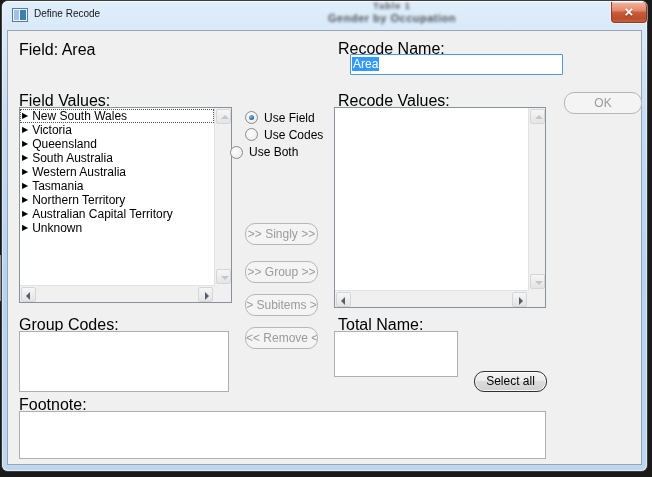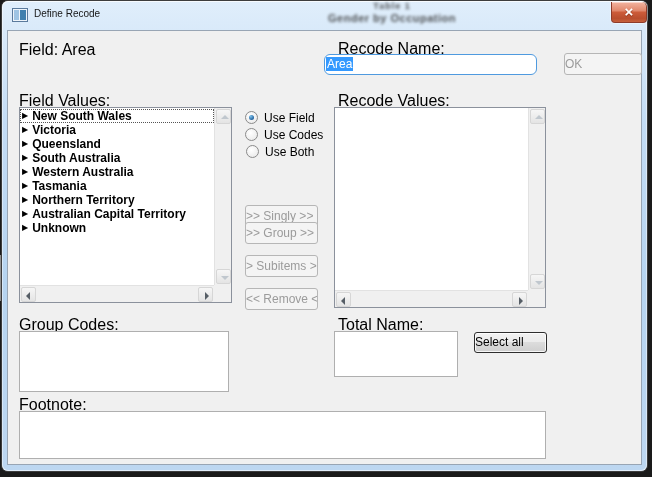--- a/index.html
+++ b/index.html
@@ -29,42 +29,42 @@
                text-align:center; cursor:default; }
   .close-btn span { color:#fff; font-weight:bold; font-size:15px; line-height:19px; text-shadow:0 1px 1px rgba(90,20,0,.5); }
 
   
   .content { position:absolute; left:5px; top:29px; width:635px; height:435px;
              background:#f0f0f0; border:1px solid #98a5b4; font-size:12px; color:#000; }
 
   .lbl { position:absolute; font-size:16px; color:#000; white-space:nowrap; }
 
   
-  .win-btn { position:absolute; font-size:12px; color:#000; 
-             border:1px solid #707070; border-radius:3px;
+  .win-btn { position:absolute; font-size:12px; color:#000; text-align:center;
+             border:1px solid #707070; border-radius:10px;
              background:linear-gradient(180deg,#f2f2f2 0%,#ebebeb 49%,#dcdcdc 50%,#cfcfcf 100%);
-             box-shadow:inset 0 0 0 1px rgba(255,255,255,.8); overflow:hidden; white-space:nowrap; cursor:default; }
+             box-shadow:inset 0 0 0 1px rgba(255,255,255,.8); overflow:hidden; white-space:nowrap; cursor:default;margin-top:39px; }
   .win-btn.default { border-color:#2e2e2e; }
   .win-btn.disabled { background:#f4f4f4; border-color:#b6b6b6; box-shadow:none; color:#9b9b9b; }
 
   
   .radio-row { position:absolute; display:flex; align-items:center; height:15px; }
   .radio { width:13px; height:13px; border-radius:50%; border:1px solid #8b8b8b;
            background:radial-gradient(circle at 40% 35%, #ffffff 0%, #ebebeb 80%); position:relative; flex:0 0 auto; }
   .radio.checked::after { content:""; position:absolute; left:3px; top:3px; width:5px; height:5px; border-radius:50%;
            background:radial-gradient(circle at 35% 30%, #7cc1ec 0%, #1e5d99 75%); }
   .radio-text { margin-left:6px; font-size:12px; }
 
   
   .listbox { position:absolute; background:#fff; border:1px solid #8b919c; }
   .lb-items { position:absolute; left:0; top:1px; right:17px; bottom:17px; overflow:hidden; }
   .lb-row { display:flex; align-items:center; height:14px; padding-left:2px; white-space:nowrap; }
   .lb-row.focused { outline:1px dotted #555; outline-offset:-1px; }
   .tri { font-size:8px; line-height:14px; margin-right:4px; color:#000; }
-  .lb-text { font-size:12px; line-height:14px;font-weight:bold; }
+  .lb-text { font-size:12px; line-height:14px; }
 
   .vscroll { position:absolute; top:0; right:0; width:17px; bottom:17px; background:#f0f0f0; border-left:1px solid #e2e2e2; }
   .hscroll { position:absolute; left:0; bottom:0; right:17px; height:17px; background:#f0f0f0; border-top:1px solid #e2e2e2; }
   .sb-corner { position:absolute; right:0; bottom:0; width:17px; height:17px; background:#f0f0f0; }
   .sb-btn { position:absolute; background:linear-gradient(180deg,#f6f6f6,#e4e4e4); border:1px solid #d6d6d6; border-radius:2px; }
   .vscroll .sb-btn { left:1px; width:15px; height:15px; }
   .vscroll .up { top:1px; } .vscroll .down { bottom:1px; }
   .hscroll .sb-btn { top:1px; height:15px; width:15px; }
   .hscroll .left { left:1px; } .hscroll .right { right:1px; }
   .arr { position:absolute; width:0; height:0; }
@@ -102,21 +102,21 @@
       <div class="close-btn">
         <span>×</span>
       </div>
     </div>
 
     <div class="content">
 
       <span class="lbl" style="left:11px; top:10px;">Field: Area</span>
       <span class="lbl" style="left:330px; top:9px;">Recode Name:</span>
 
-      <div class="recode-input" style="left:316px; top:23px; width:213px; height:21px;border-radius:6px;">
+      <div class="recode-input" style="left:342px; top:23px; width:213px; height:21px;">
         <span class="sel-text">Area</span>
       </div>
 
       <div class="win-btn disabled" style="left:556px; top:22px; width:78px; height:22px; line-height:20px;">OK</div>
 
       <span class="lbl" style="left:11px; top:61px;">Field Values:</span>
 
       <div class="listbox" style="left:11px; top:76px; width:213px; height:196px;">
         <div class="lb-items">
           <div class="lb-row focused">
@@ -176,26 +176,26 @@
       </div>
 
       <div class="radio-row" style="left:237px; top:79px;">
         <span class="radio checked"></span>
         <span class="radio-text">Use Field</span>
       </div>
       <div class="radio-row" style="left:237px; top:96px;">
         <span class="radio"></span>
         <span class="radio-text">Use Codes</span>
       </div>
-      <div class="radio-row" style="left:238px; top:113px;">
+      <div class="radio-row" style="left:222px; top:113px;align-items:flex-end;">
         <span class="radio"></span>
         <span class="radio-text">Use Both</span>
       </div>
 
-      <div class="win-btn disabled" style="left:237px; top:174px; width:73px; height:30px; line-height:20px;">&gt;&gt; Singly &gt;&gt;</div>
+      <div class="win-btn disabled" style="left:237px; top:153px; width:73px; height:22px; line-height:20px;">&gt;&gt; Singly &gt;&gt;</div>
       <div class="win-btn disabled" style="left:237px; top:191px; width:73px; height:22px; line-height:20px;">&gt;&gt; Group &gt;&gt;</div>
       <div class="win-btn disabled" style="left:237px; top:224px; width:73px; height:22px; line-height:20px;">&gt; Subitems &gt;</div>
       <div class="win-btn disabled" style="left:237px; top:257px; width:73px; height:22px; line-height:20px;">&lt;&lt; Remove &lt;&lt;</div>
 
       <span class="lbl" style="left:330px; top:61px;">Recode Values:</span>
 
       <div class="listbox" style="left:326px; top:76px; width:212px; height:201px;">
         <div class="lb-items"></div>
         <div class="vscroll">
           <div class="sb-btn up">

